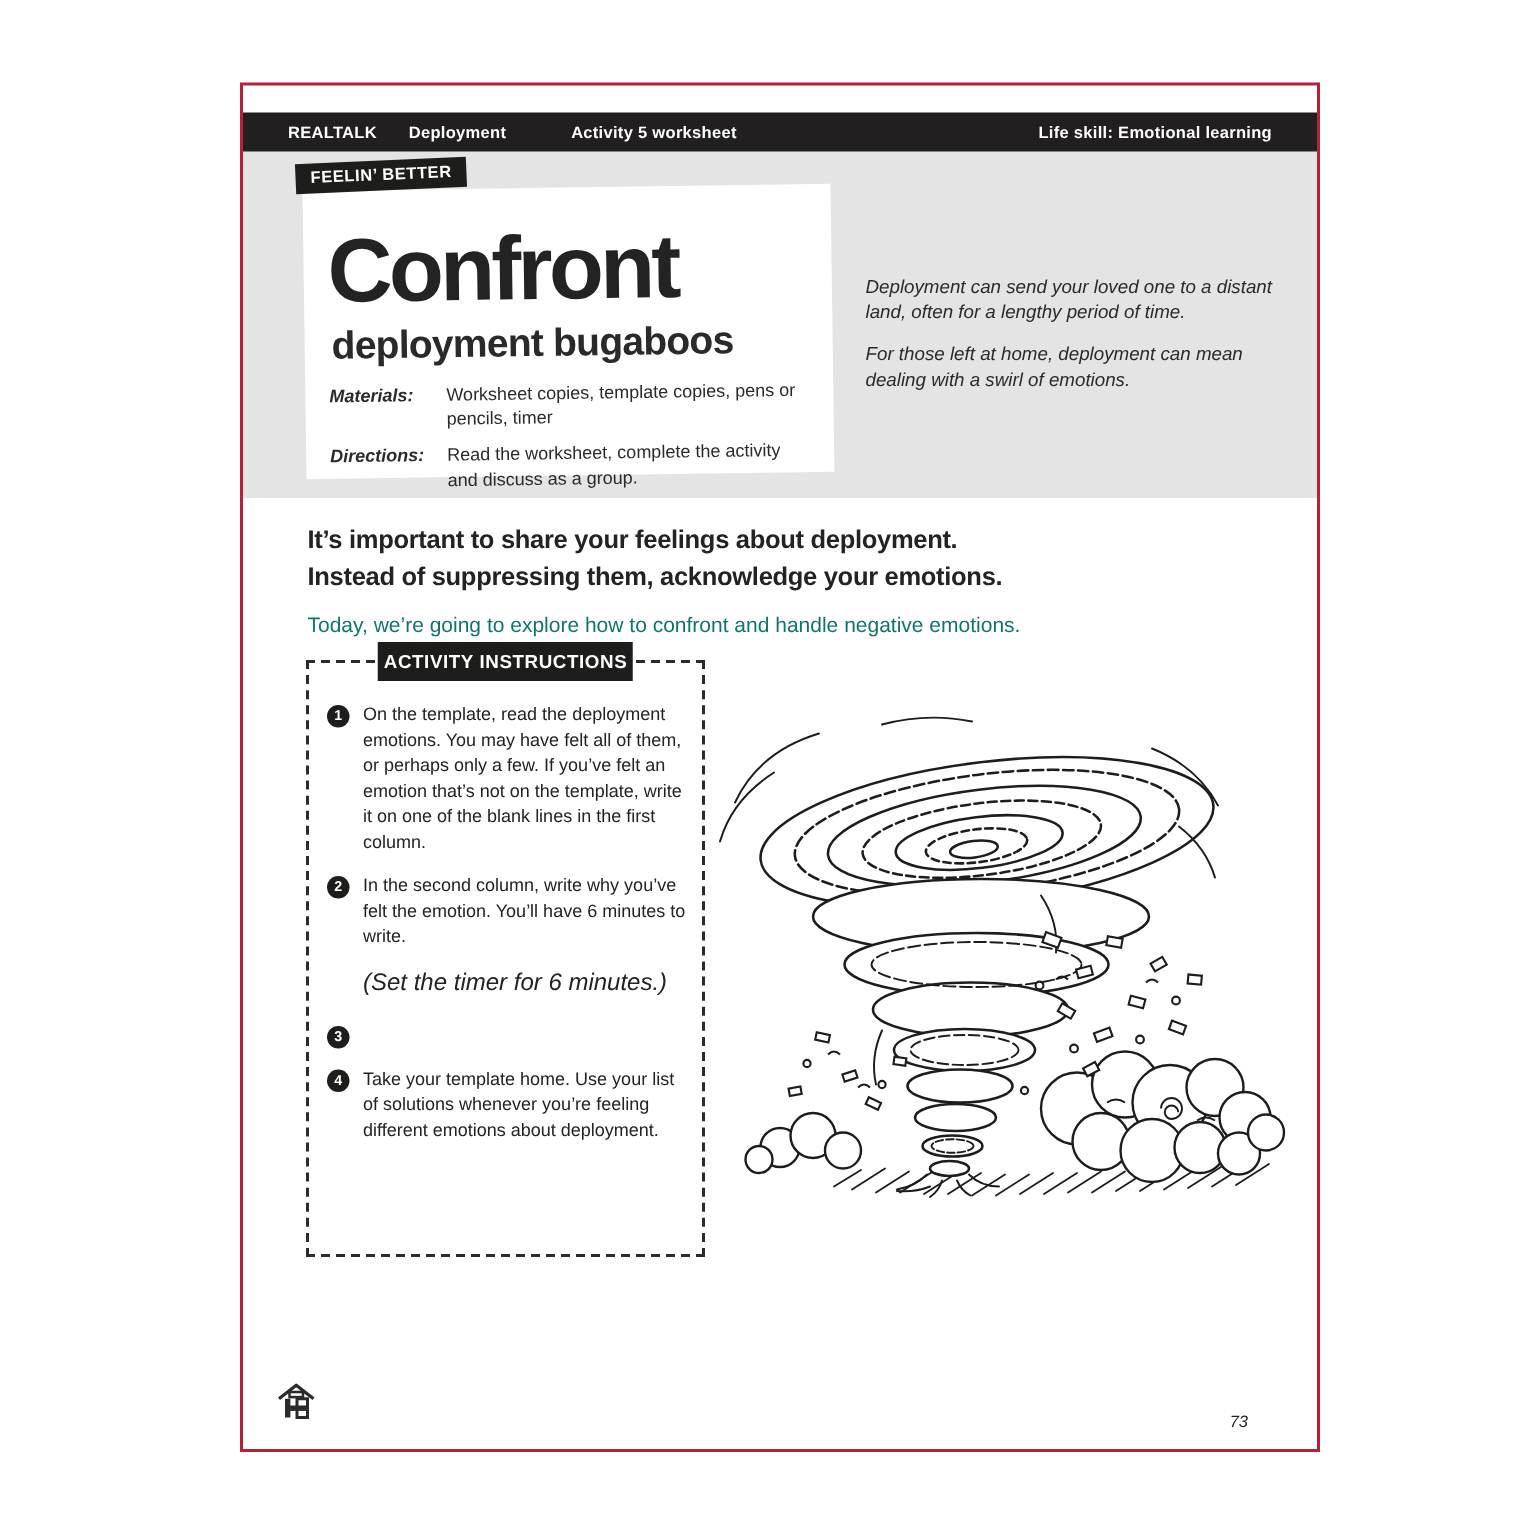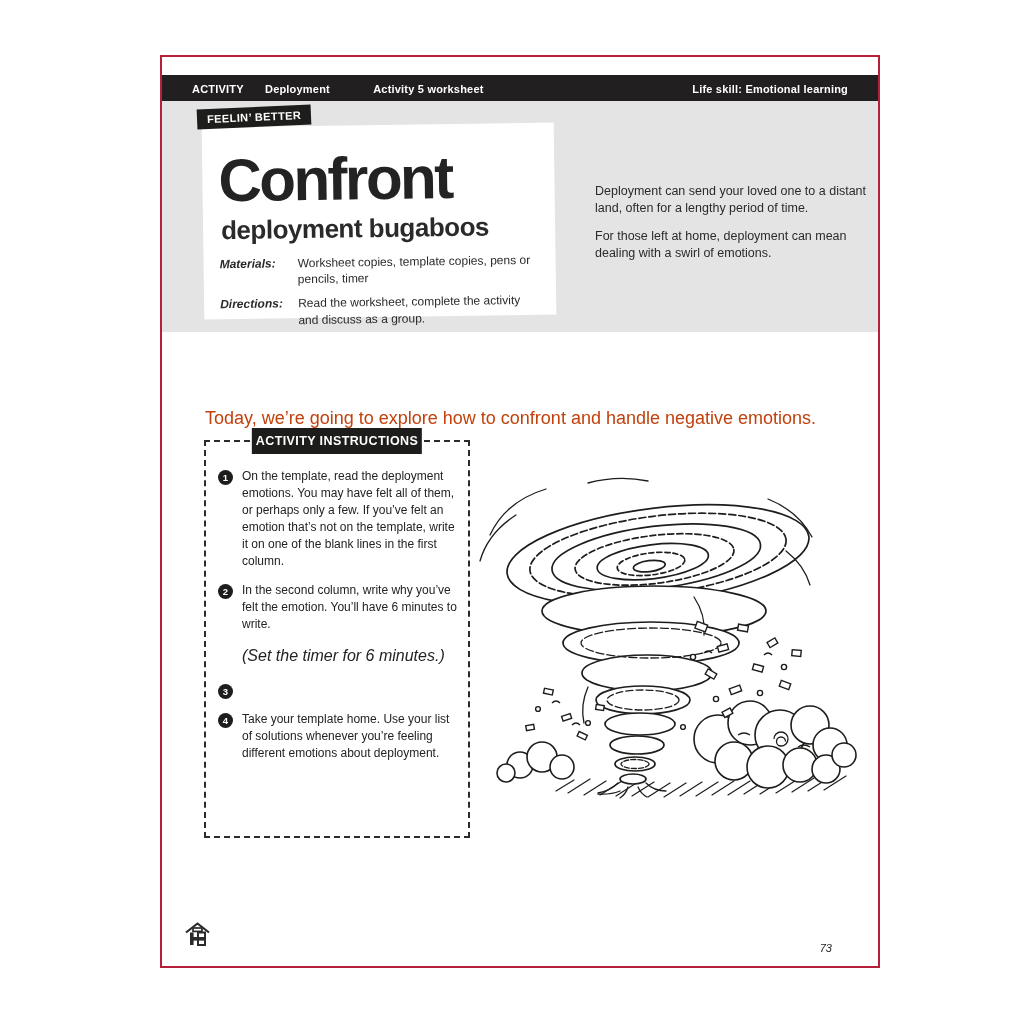--- a/index.html
+++ b/index.html
@@ -25,27 +25,27 @@
            font-size:11px; font-weight:bold; padding:4px 10px; letter-spacing:.4px;
            transform:rotate(-2.5deg); }
   .big-title { font-size:60px; font-weight:800; letter-spacing:-2.5px; color:#232323;
                line-height:1.0; margin-top:14px; }
   .sub-title { font-size:26px; font-weight:600; letter-spacing:-0.5px; color:#2a2a2a;
                margin:4px 0 10px 2px; }
   .meta-row { display:flex; font-size:12px; line-height:1.35; color:#2a2a2a; margin-bottom:8px; }
   .meta-label { flex:0 0 78px; font-style:italic; font-weight:bold; }
   .meta-value { flex:1; }
 
-  .intro { position:absolute; left:433px; top:82px; width:292px; font-size:12.5px;
-           line-height:1.38; color:#2a2a2a; }
+  .intro { position:absolute; left:415px; top:82px; width:292px; font-size:12.5px;
+           line-height:1.38; color:#2a2a2a;font-style:italic; }
   .intro p { margin-bottom:10px; }
 
   .statement { position:absolute; left:43px; top:291px; font-size:17px; font-weight:bold;
                color:#232323; line-height:1.45; letter-spacing:-0.2px; }
-  .lead-in { position:absolute; left:43px; top:351px; font-size:18px; color:#c2410c; }
+  .lead-in { position:absolute; left:43px; top:351px; font-size:14px; color:#0f766e; }
 
   
   .activity-box { position:absolute; left:42px; top:383px; width:266px; min-height:398px;
                   border:2px dashed #2b2b2b; padding:26px 10px 12px 12px; }
   .activity-header { position:absolute; top:-14px; left:50%; transform:translateX(-50%);
                      background:#1d1d1b; color:#fff; font-weight:bold; font-size:12.5px;
                      padding:6px 4px; white-space:nowrap; letter-spacing:.4px; }
   .step { display:flex; margin-bottom:12px; font-size:12px; line-height:1.42; color:#232323; }
   .step-num { flex:0 0 15px; height:15px; margin:2px 9px 0 0; border-radius:50%;
               background:#1d1d1b; color:#fff; font-size:9.5px; font-weight:bold;
@@ -59,21 +59,21 @@
               color:#232323; }
 </style>
 </head>
 <body>
 
 <div class="canvas">
   <div class="sheet">
 
     <div class="topbar">
       <div class="topbar-left">
-        <span>ACTIVITY</span>
+        <span>REALTALK</span>
         <span>Deployment</span>
         <span>Activity 5 worksheet</span>
       </div>
       <span>Life skill: Emotional learning</span>
     </div>
 
     <div class="gray-band">
       <div class="badge">FEELIN’ BETTER</div>
 
       <div class="title-card">
@@ -88,20 +88,24 @@
           <span class="meta-value">Read the worksheet, complete the activity and discuss as a group.</span>
         </div>
       </div>
 
       <div class="intro">
         <p>Deployment can send your loved one to a distant land, often for a lengthy period of time.</p>
         <p>For those left at home, deployment can mean dealing with a swirl of emotions.</p>
       </div>
     </div>
 
+    <div class="statement">
+      <span style="display:block">It’s important to share your feelings about deployment.</span>
+      <span style="display:block">Instead of suppressing them, acknowledge your emotions.</span>
+    </div>
 
     <div class="lead-in">Today, we’re going to explore how to confront and handle negative emotions.</div>
 
     <div class="activity-box">
       <div class="activity-header">ACTIVITY INSTRUCTIONS</div>
 
       <div class="step">
         <span class="step-num">1</span>
         <span>On the template, read the deployment emotions. You may have felt all of them, or perhaps only a few. If you’ve felt an emotion that’s not on the template, write it on one of the blank lines in the first column.</span>
       </div>

